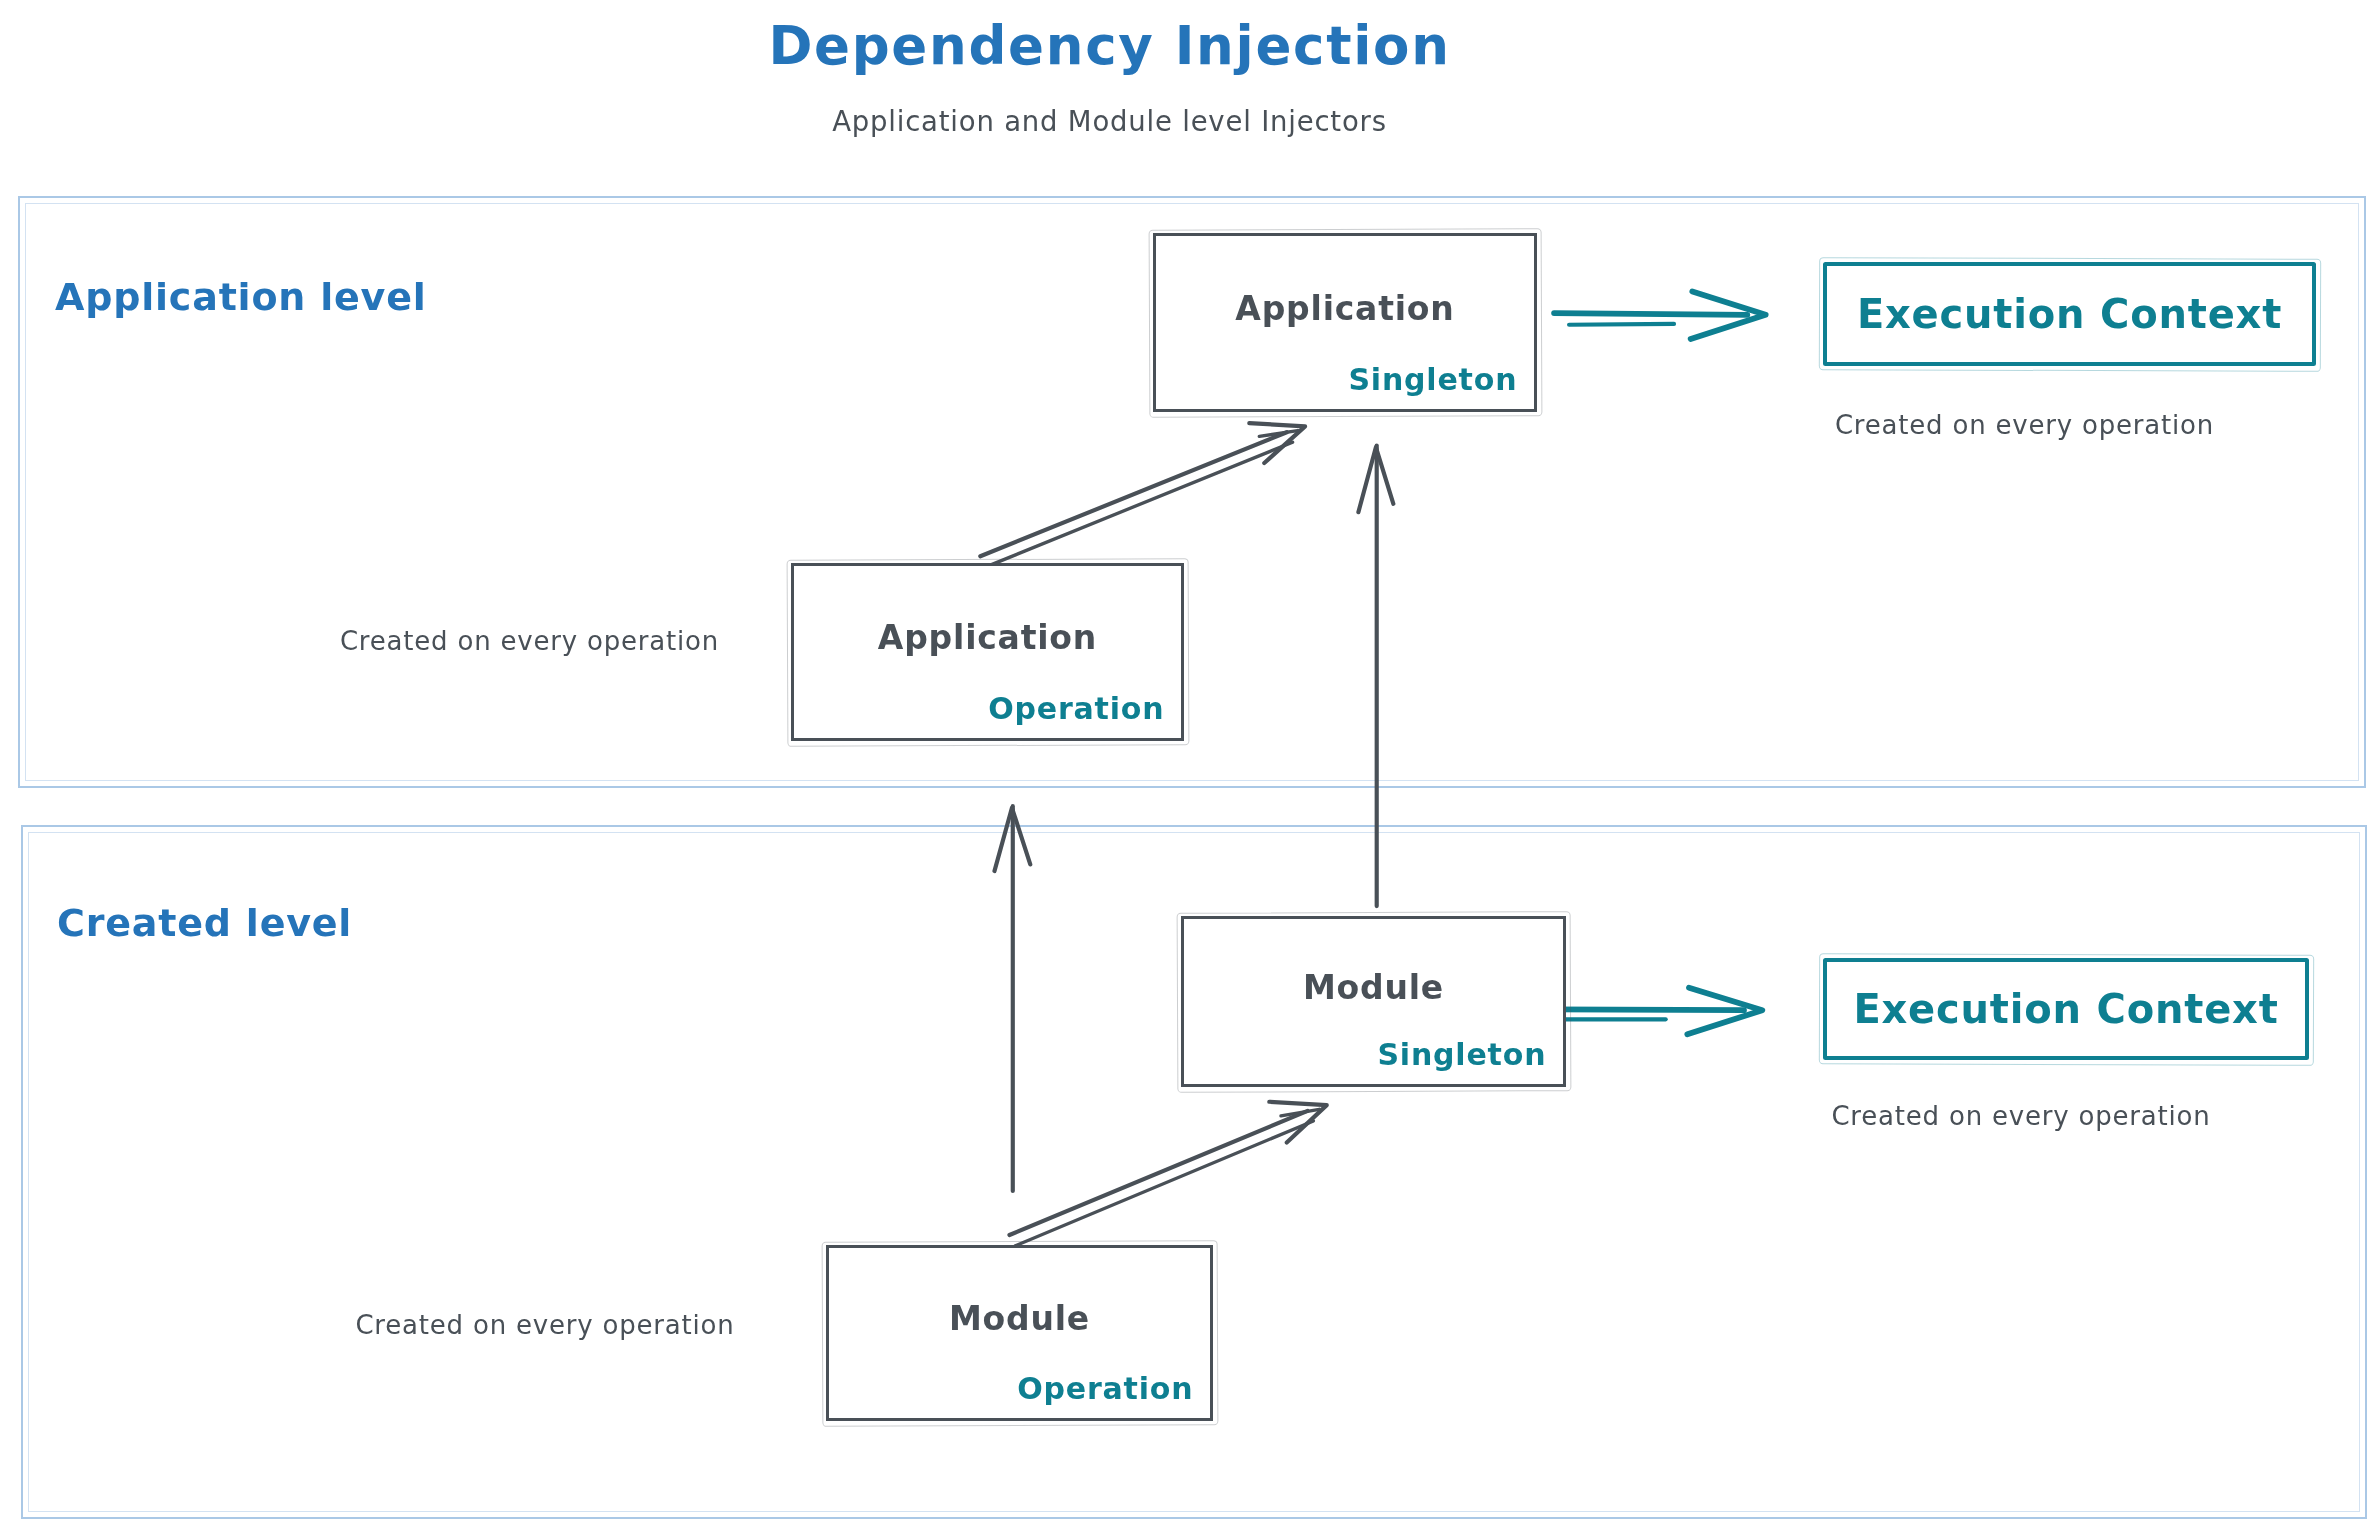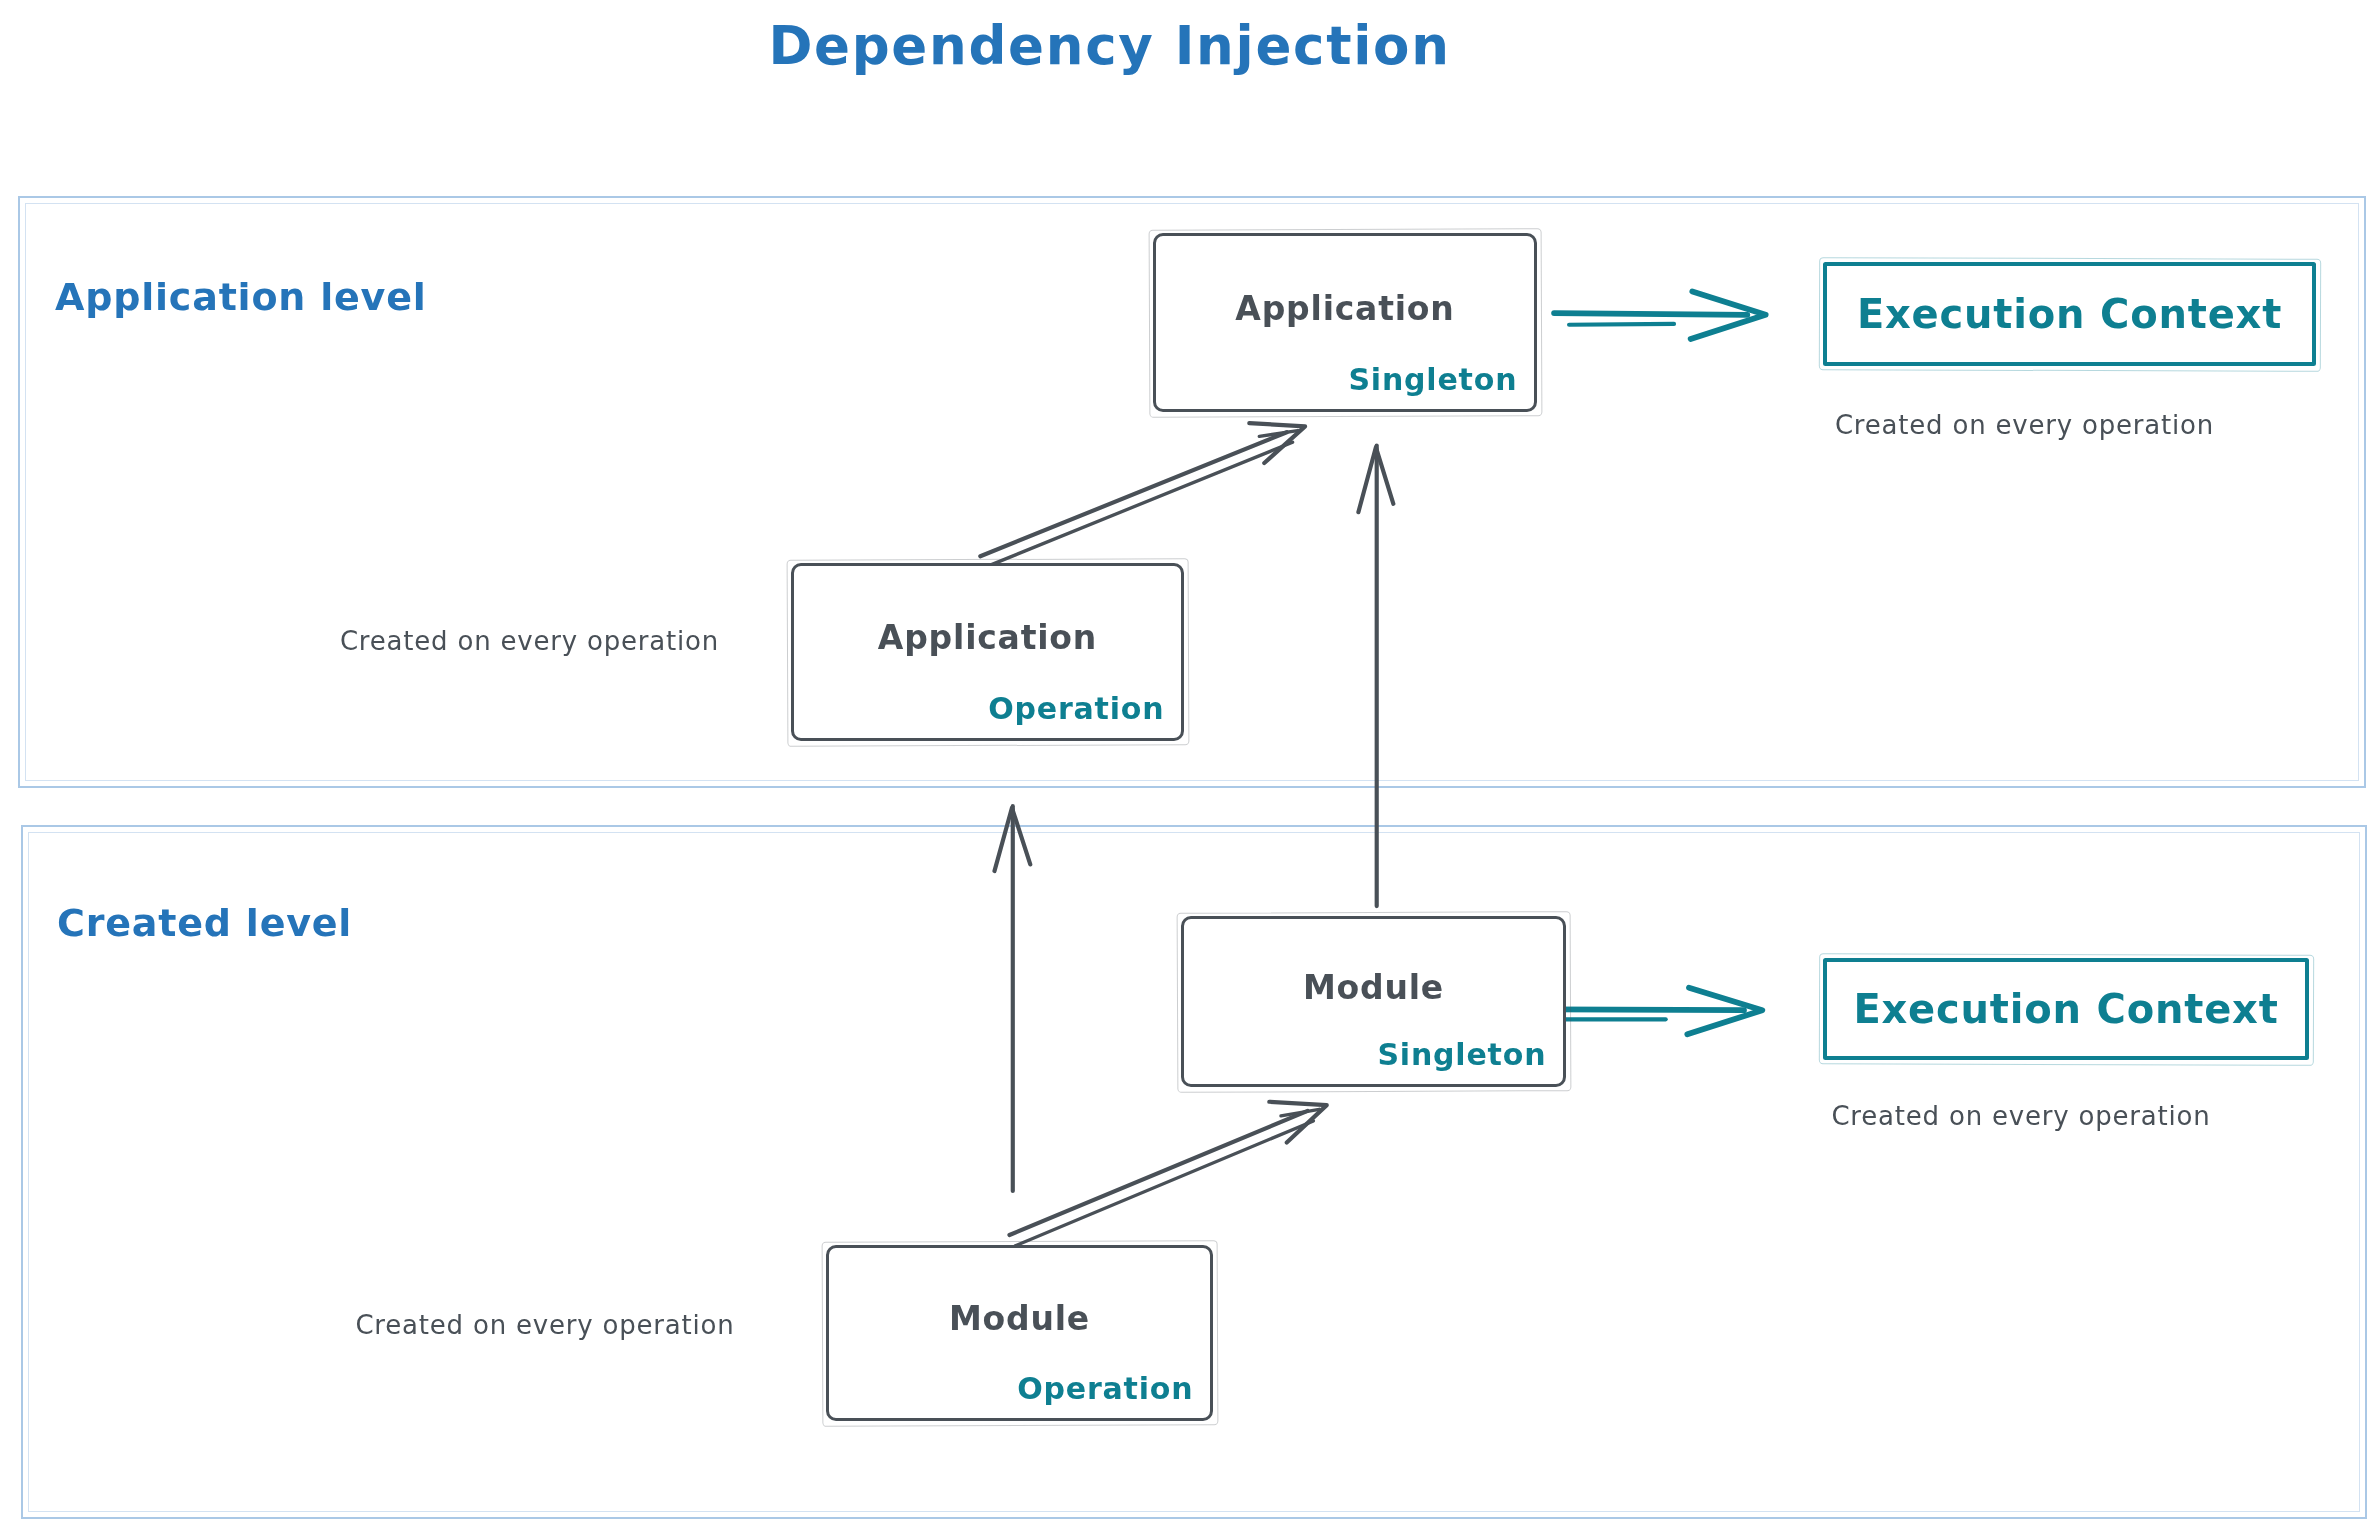--- a/index.html
+++ b/index.html
@@ -51,21 +51,21 @@
     font-size: 38px; font-weight: 700; letter-spacing: 0.8px;
     color: var(--blue);
   }
   .ll-app    { left: 55px; top: 275px; }
   .ll-module { left: 57px; top: 901px; }
 
   
   .node {
     position: absolute;
     border: 3.3px solid var(--dark);
-    border-radius: 10px;
+    border-radius: 0;
     background: #fff;
     display: flex; flex-direction: column;
     box-sizing: border-box;
   }
   .node::after {
     content: ""; position: absolute; inset: -7.5px;
     border: 1.7px solid var(--dark); border-radius: 4.2px;
     opacity: .28; transform: rotate(-0.25deg);
     pointer-events: none;
   }
@@ -130,20 +130,21 @@
   }
   .stroke-dark { stroke: var(--dark); fill: none; stroke-linecap: round; stroke-linejoin: round; }
   .stroke-teal { stroke: var(--teal); fill: none; stroke-linecap: round; stroke-linejoin: round; }
 </style>
 </head>
 <body>
 
 <div class="canvas">
 
   <div class="hdr-title">Dependency Injection</div>
+  <div class="hdr-subtitle">Application and Module level Injectors</div>
 
   <div class="level-container lc-app"></div>
   <div class="level-container lc-module"></div>
 
   <div class="level-label ll-app">Application level</div>
   <div class="level-label ll-module">Created level</div>
 
   <svg class="arrows" viewBox="0 0 2854 1842" xmlns="http://www.w3.org/2000/svg">
 
     <g>

